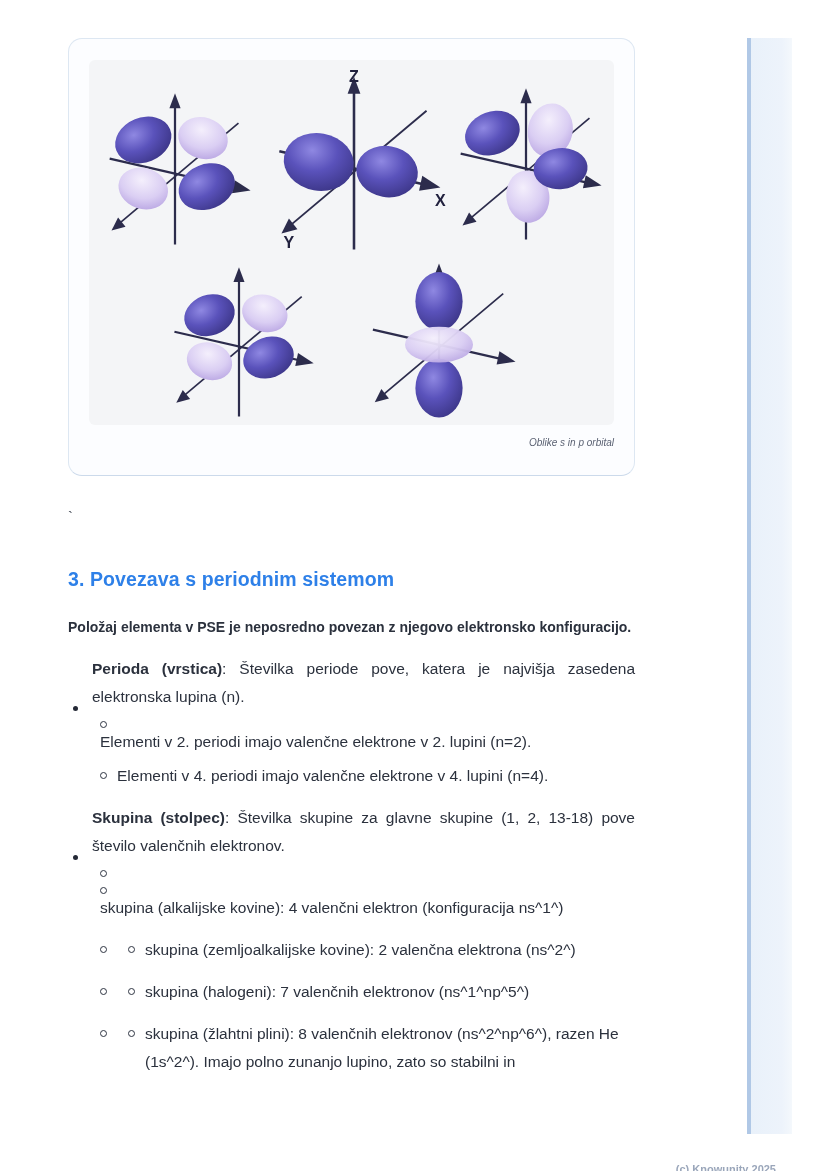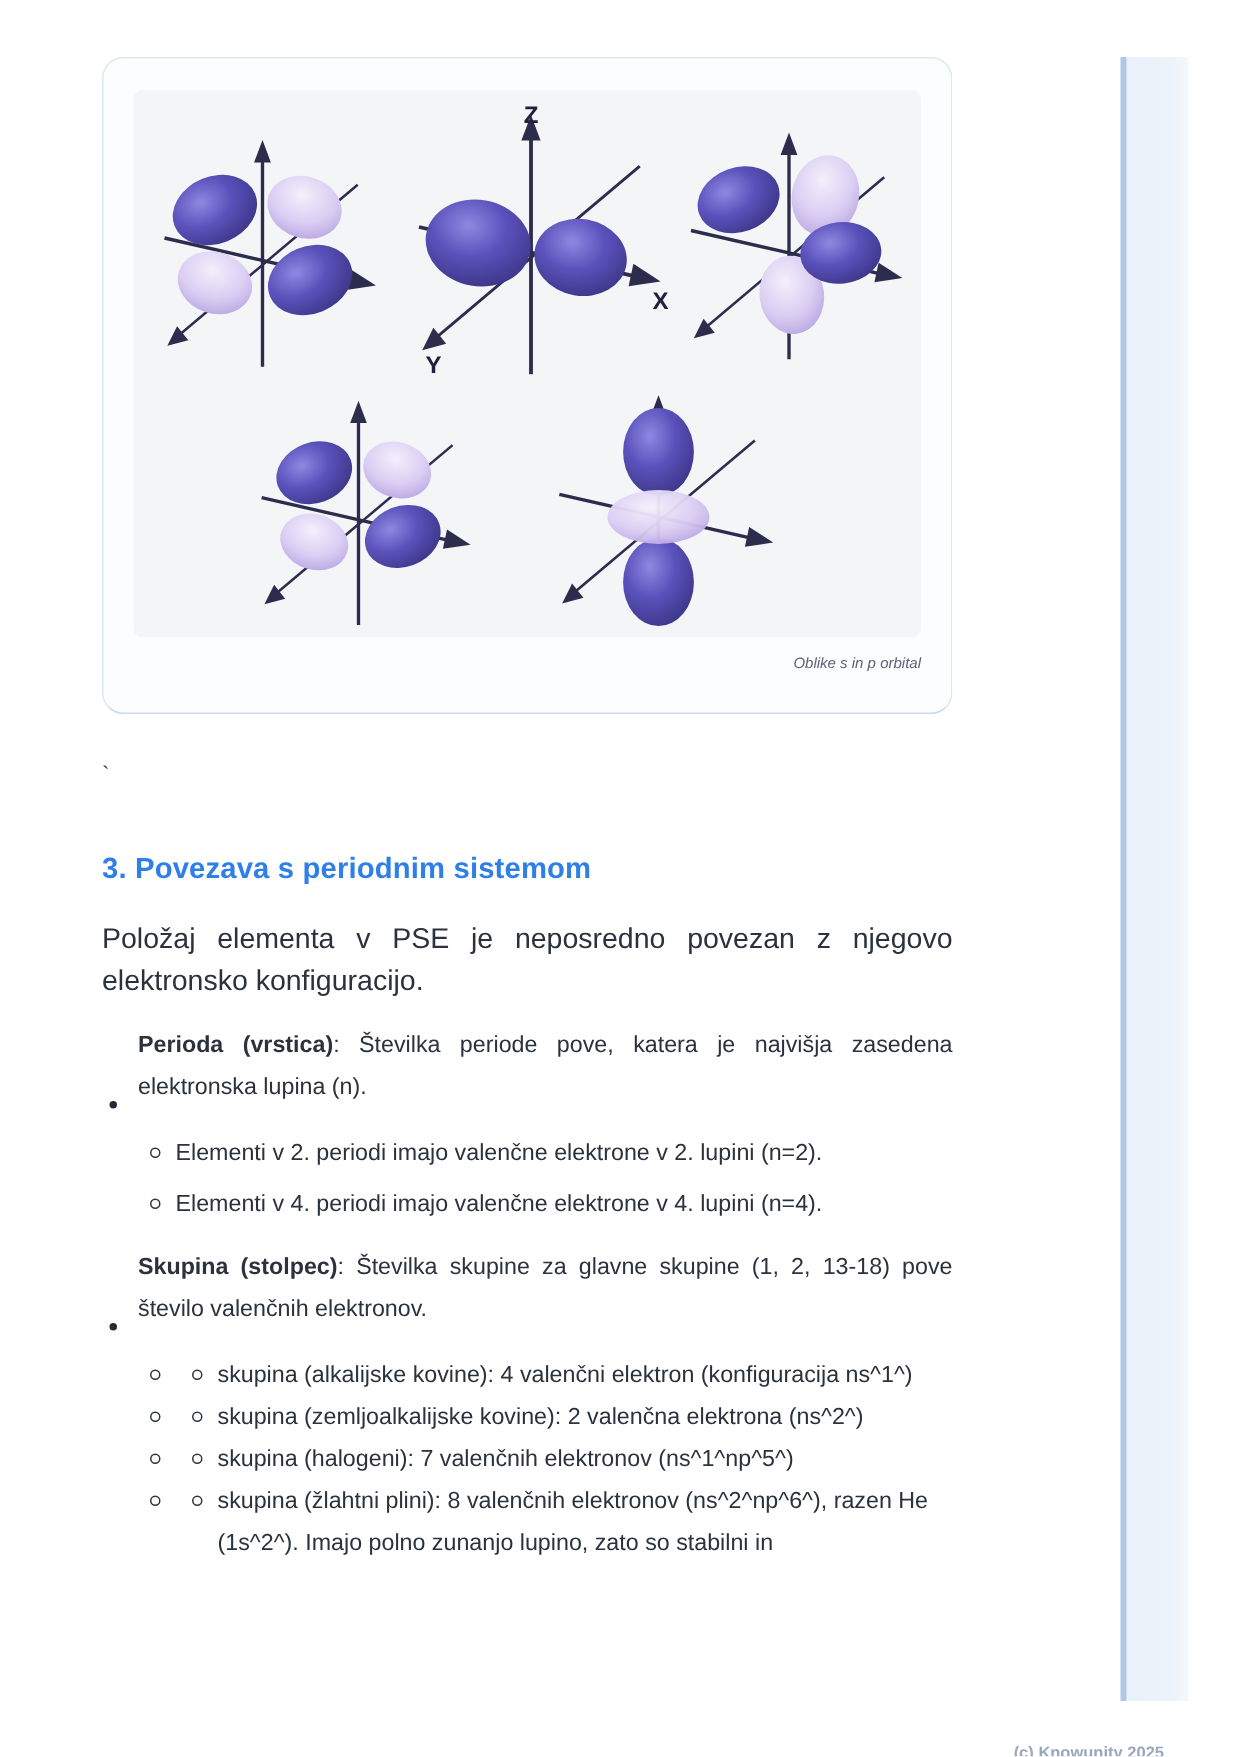--- a/index.html
+++ b/index.html
@@ -24,31 +24,31 @@
     margin-top:12px; text-align:right; font-style:italic;
     font-size:10px; color:#5b6273;
   }
 
   
   .stray { margin-top:32px; height:21px; font-size:15px; color:#3a404d; }
   .heading {
     margin:37px 0 0; font-size:19.5px; line-height:26px; font-weight:700;
     color:#2e80e8; letter-spacing:.1px;
   }
-  .intro { margin:21px 0 0; font-size:19px; line-height:28px; text-align:justify; }
+  .intro { margin:21px 0 0; font-size:14px; line-height:28px; text-align:justify;font-weight:bold; }
 
   .blist { margin-top:0; }
   .b-item { display:flex; margin-top:14px;align-items:flex-end; }
   .b-marker { flex:none; width:24px; }
   .disc { display:block; width:5px; height:5px; border-radius:50%; background:#242936; margin:11px 0 0 5px; }
   .b-text { flex:1; font-size:15.5px; line-height:28px; text-align:justify; }
   .b-label { font-weight:700; }
 
-  .sub-item { display:flex; margin-left:32px; }
-  .sub-item.first { margin-top:16px; }
+  .sub-item { display:flex; margin-left:32px; margin-top:14px; }
+  .sub-item.first { margin-top:0;flex-direction:column; }
   .sub-item.tight { margin-top:6px; }
   .sub-marker { flex:none; width:17px; }
   .sub-marker.wide { width:28px; }
   .ring {
     display:block; width:5px; height:5px; border-radius:50%;
     border:1.5px solid #2e3442; margin:10px 0 0 0; box-sizing:content-box;
   }
   .sub-text { flex:1; font-size:15.5px; line-height:28px; text-align:left; }
 
   

